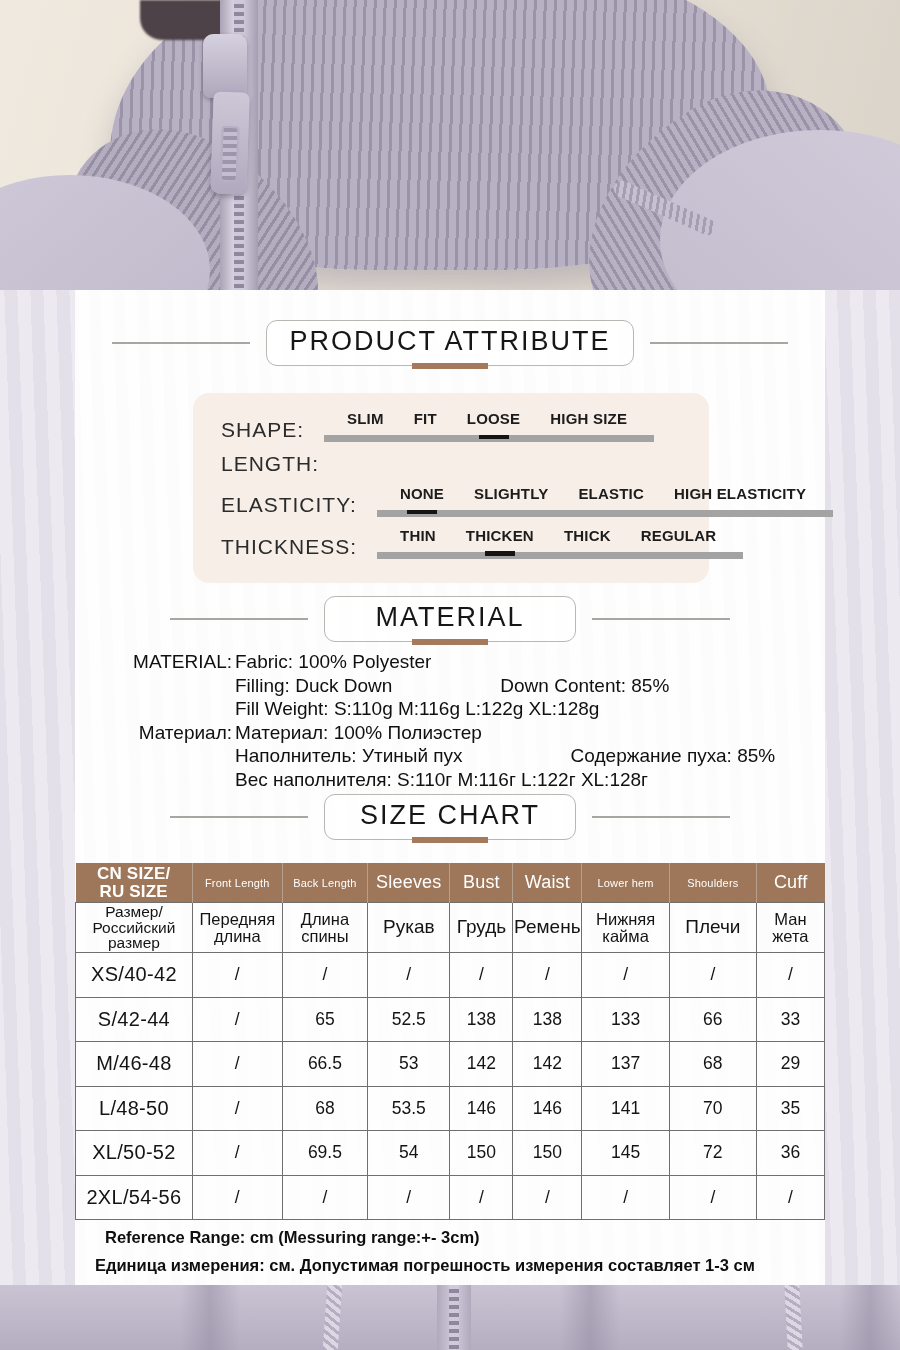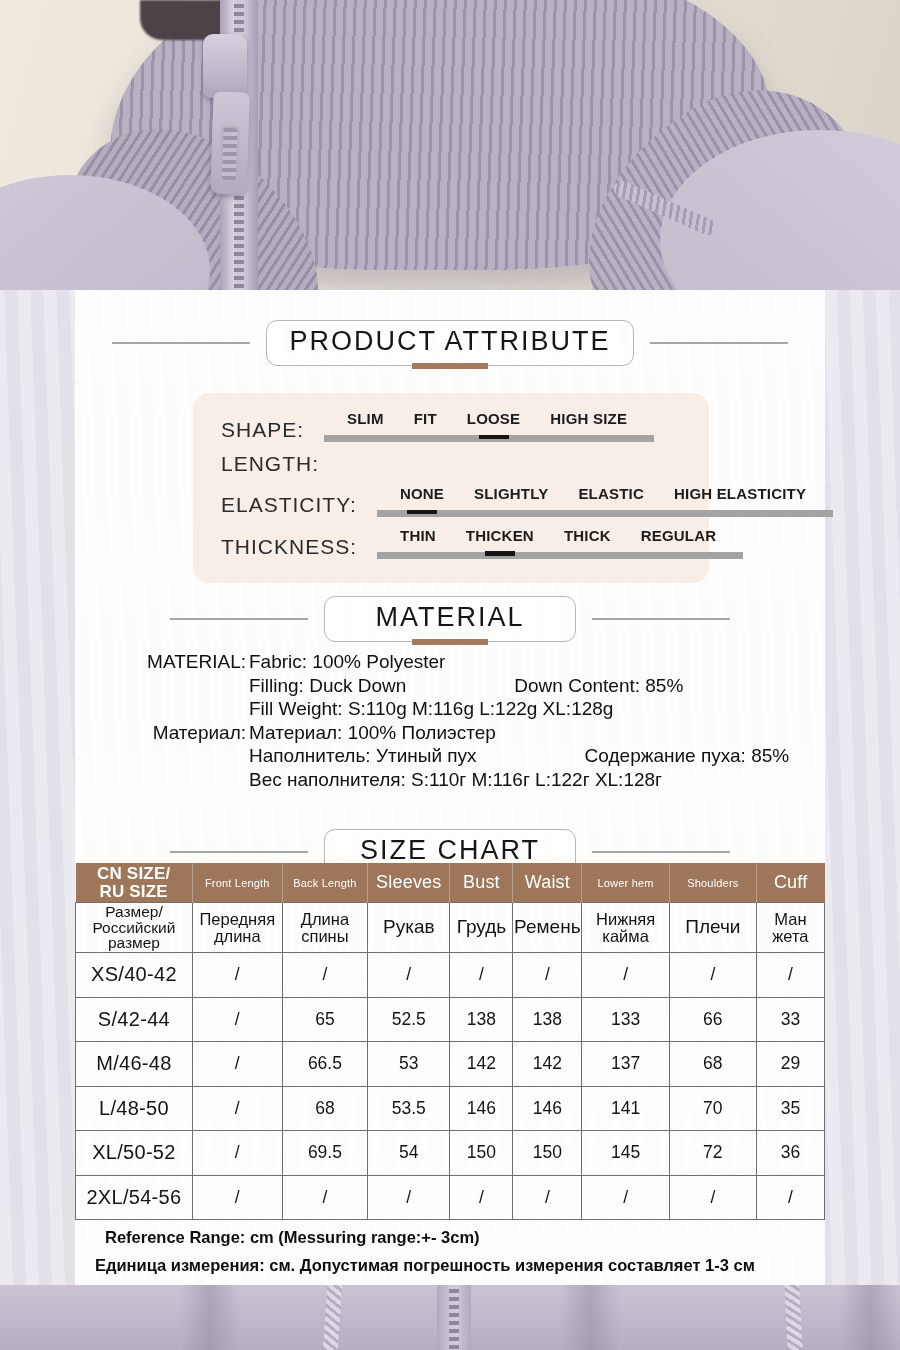--- a/index.html
+++ b/index.html
@@ -109,21 +109,21 @@
     min-width:206px; text-align:center; padding:5px 22px 8px;
     font-size:27px; letter-spacing:2px; color:#161616; white-space:nowrap;
     background:rgba(255,255,255,.55);
   }
   .sec-box::after {
     content:""; position:absolute; left:50%; transform:translateX(-50%);
     bottom:-4px; width:76px; height:6.5px; background:#a5795b;
   }
   #sec-pa { top:30px; }
   #sec-mat { top:306px; }
-  #sec-size { top:504px;margin-top:35px; }
+  #sec-size { top:504px; }
 
   
   .attr-panel {
     position:absolute; left:118px; top:103px; width:516px; height:190px;
     box-sizing:border-box; background:#f6eee7; border-radius:16px;
     display:flex; flex-direction:column; justify-content:space-between;
     padding:17px 0 24px 28px;
   }
   .attr-row { display:flex; align-items:flex-end; }
   .attr-label { font-size:21px; letter-spacing:1px; color:#2b2b2b; white-space:nowrap; }
@@ -136,21 +136,21 @@
     color:#1c1c1c; white-space:nowrap;
   }
   .attr-option.sel::after {
     content:""; position:absolute; left:50%; transform:translateX(-50%);
     bottom:-12px; width:30px; height:4.5px; background:#141414;
   }
 
   
   .mat-block { position:absolute; top:360px; left:0; width:100%; font-size:19px; color:#101010; }
   .mat-line { display:flex; line-height:23.5px; white-space:nowrap; }
-  .mat-label { width:157px; text-align:right; flex:none;padding-left:14px; }
+  .mat-label { width:157px; text-align:right; flex:none; }
   .mat-text { margin-left:3px; }
   .mat-extra { margin-left:108px; }
 
   
   #size-table {
     position:absolute; top:573px; left:0; width:750px;
     border-collapse:collapse; table-layout:fixed;
   }
   #size-table th, #size-table td { padding:0; text-align:center; vertical-align:middle; }
   tr.en th {

